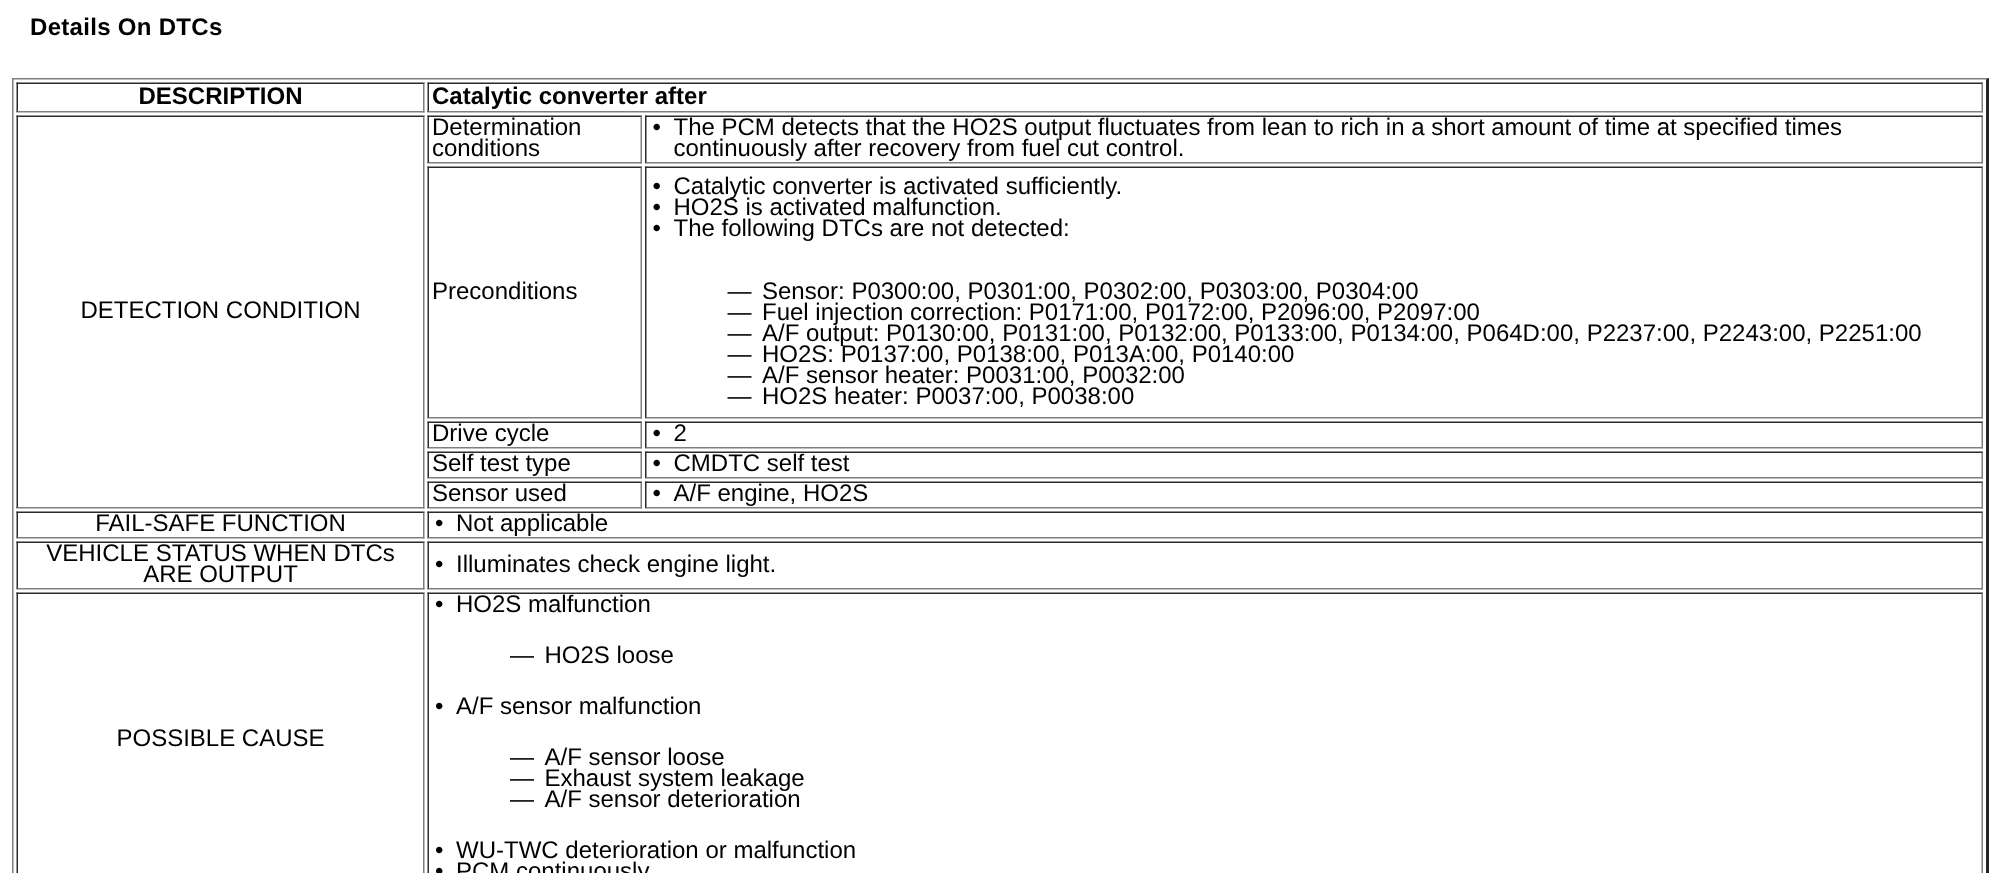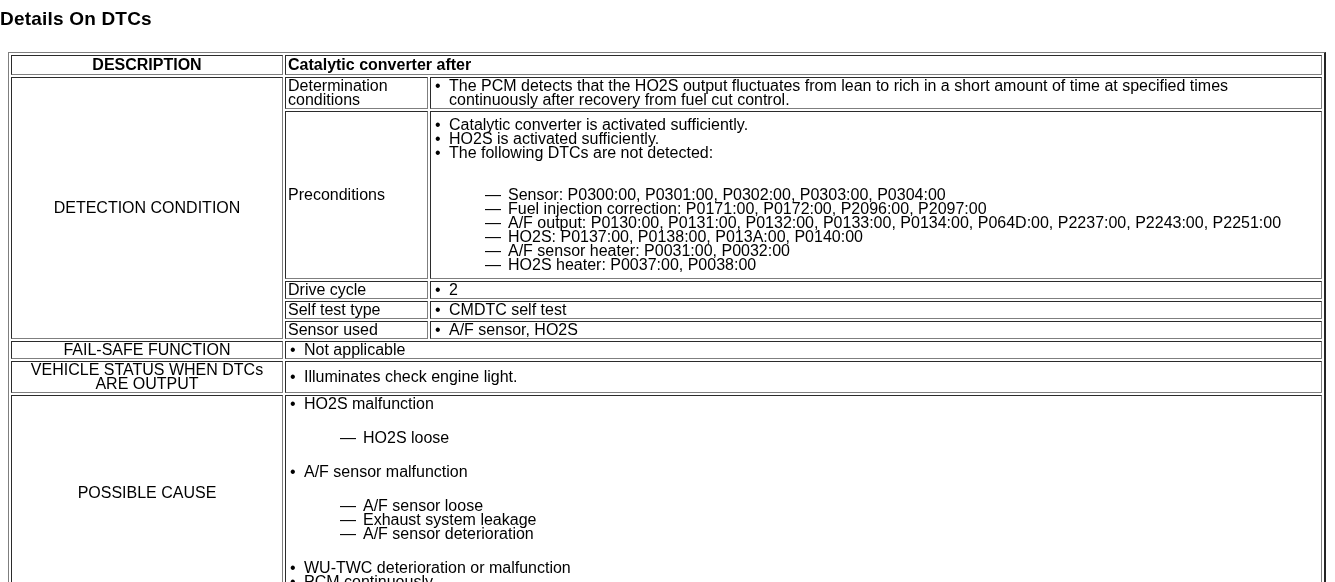--- a/index.html
+++ b/index.html
@@ -9,24 +9,24 @@
     color: #000000;
     font-family: "Liberation Sans", sans-serif;
   }
   .page {
     width: 1335px;
     height: 582px;
     overflow: hidden;
     background: #ffffff;
   }
   h1.page-title {
-    font-size: 19px;
+    font-size: 16px;
     line-height: 21px;
     font-weight: bold;
-    margin: 8px 0 0 0;
+    margin: 8px 0 0 20px;
     letter-spacing: 0.2px;
   }
   table.dtc {
     border-collapse: separate;
     border-spacing: 2px;
     table-layout: fixed;
     width: 1318px;
     margin: 23px 0 0 8px;
     font-size: 16px;
     line-height: 14px;
@@ -103,21 +103,21 @@
 
     <tr>
       <td>Preconditions</td>
       <td class="top pre-cell">
         <div class="line">
           <span class="marker">•</span>
           <span>Catalytic converter is activated sufficiently.</span>
         </div>
         <div class="line">
           <span class="marker">•</span>
-          <span>HO2S is activated sufficiently.</span>
+          <span>HO2S is activated malfunction.</span>
         </div>
         <div class="line">
           <span class="marker">•</span>
           <span>The following DTCs are not detected:</span>
         </div>
         <div class="gap-lg">
           <div class="dash-line">
             <span class="dash-marker">—</span>
             <span>Sensor: P0300:00, P0301:00, P0302:00, P0303:00, P0304:00</span>
           </div>
@@ -163,21 +163,21 @@
           <span>CMDTC self test</span>
         </div>
       </td>
     </tr>
 
     <tr>
       <td>Sensor used</td>
       <td>
         <div class="line">
           <span class="marker">•</span>
-          <span>A/F sensor, HO2S</span>
+          <span>A/F engine, HO2S</span>
         </div>
       </td>
     </tr>
 
     <tr>
       <td class="center">FAIL-SAFE FUNCTION</td>
       <td colspan="2">
         <div class="line">
           <span class="marker">•</span>
           <span>Not applicable</span>

